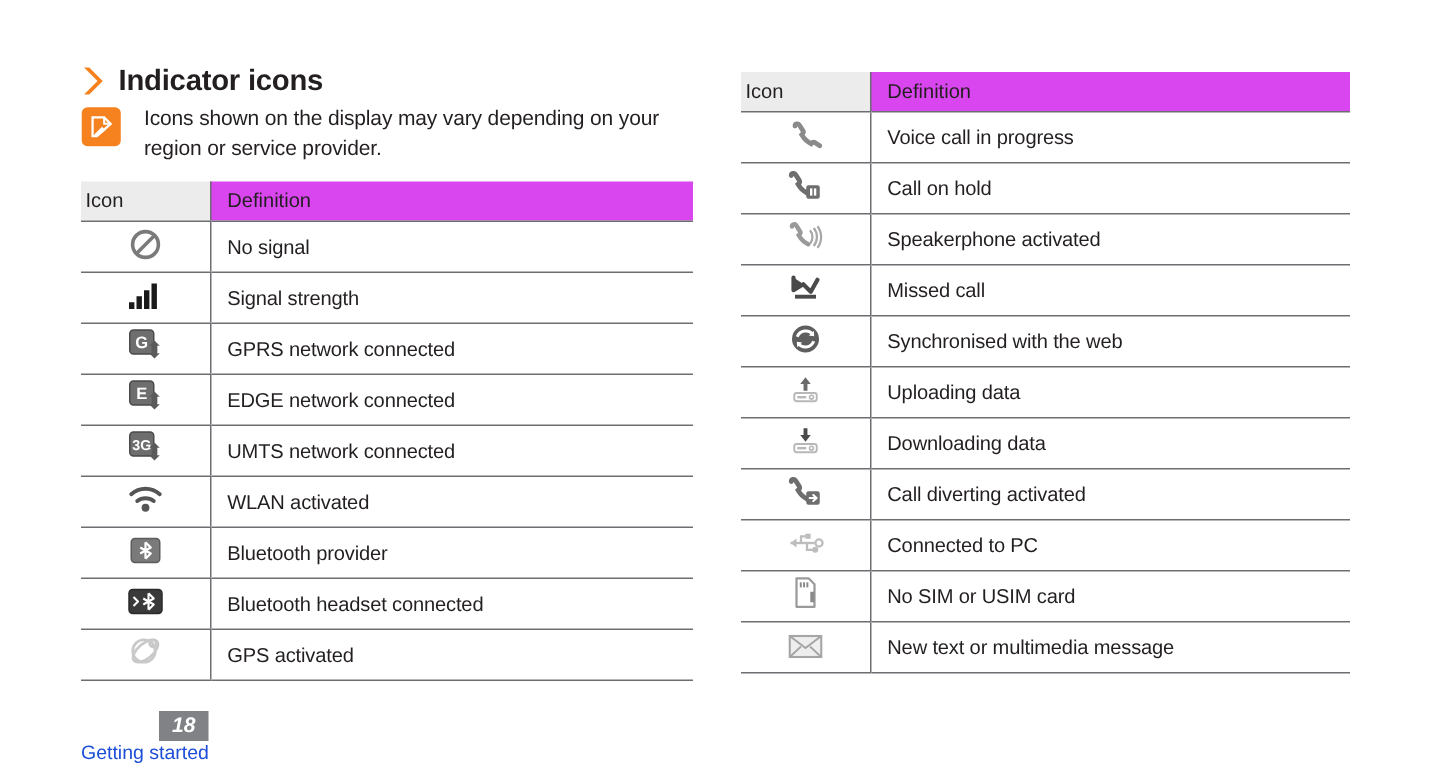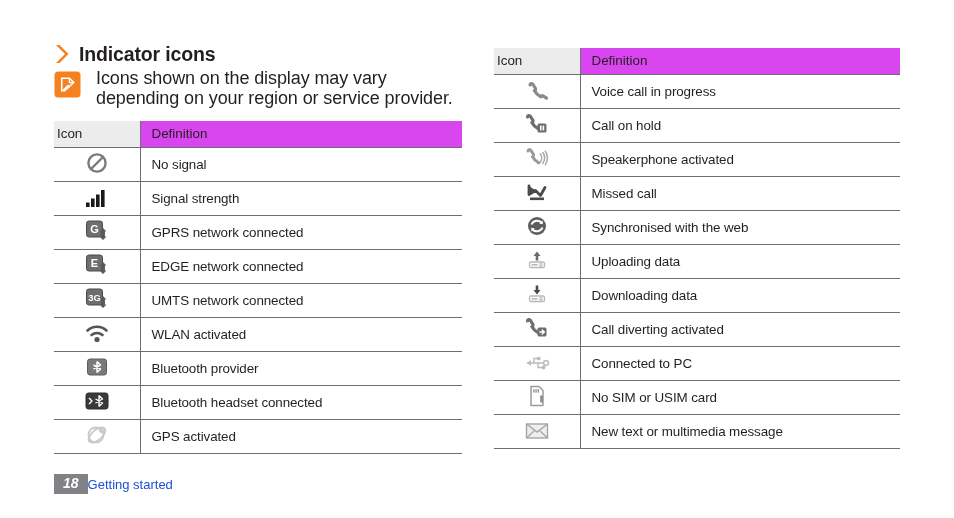--- a/index.html
+++ b/index.html
@@ -59,21 +59,21 @@
     margin-bottom: 13px;
   }
   .note-icon {
     width: 27px;
     height: 27px;
     flex: none;
     margin-top: 3px;
     margin-right: 15px;
   }
   .note-text {
-    font-size: 18px;
+    font-size: 14px;
     line-height: 20px;
     color: #231f20;
     letter-spacing: -0.1px;
     max-width: 360px;
   }
 
   
   .itable {
     width: 100%;
     border-collapse: collapse;
@@ -121,21 +121,22 @@
     height: 26px;
   }
   .icon-wrap svg { display: block; }
 
   
   .footer {
     position: absolute;
     left: 54px;
     top: 474px;
     display: flex;
-    align-items: center;
+    align-items: flex-end;
+    flex-direction: column;
   }
   .pagenum {
     background: #808285;
     color: #ffffff;
     font-size: 14px;
     font-style: italic;
     font-weight: bold;
     padding: 2px 9px 3px 9px;
     line-height: 15px;
   }

